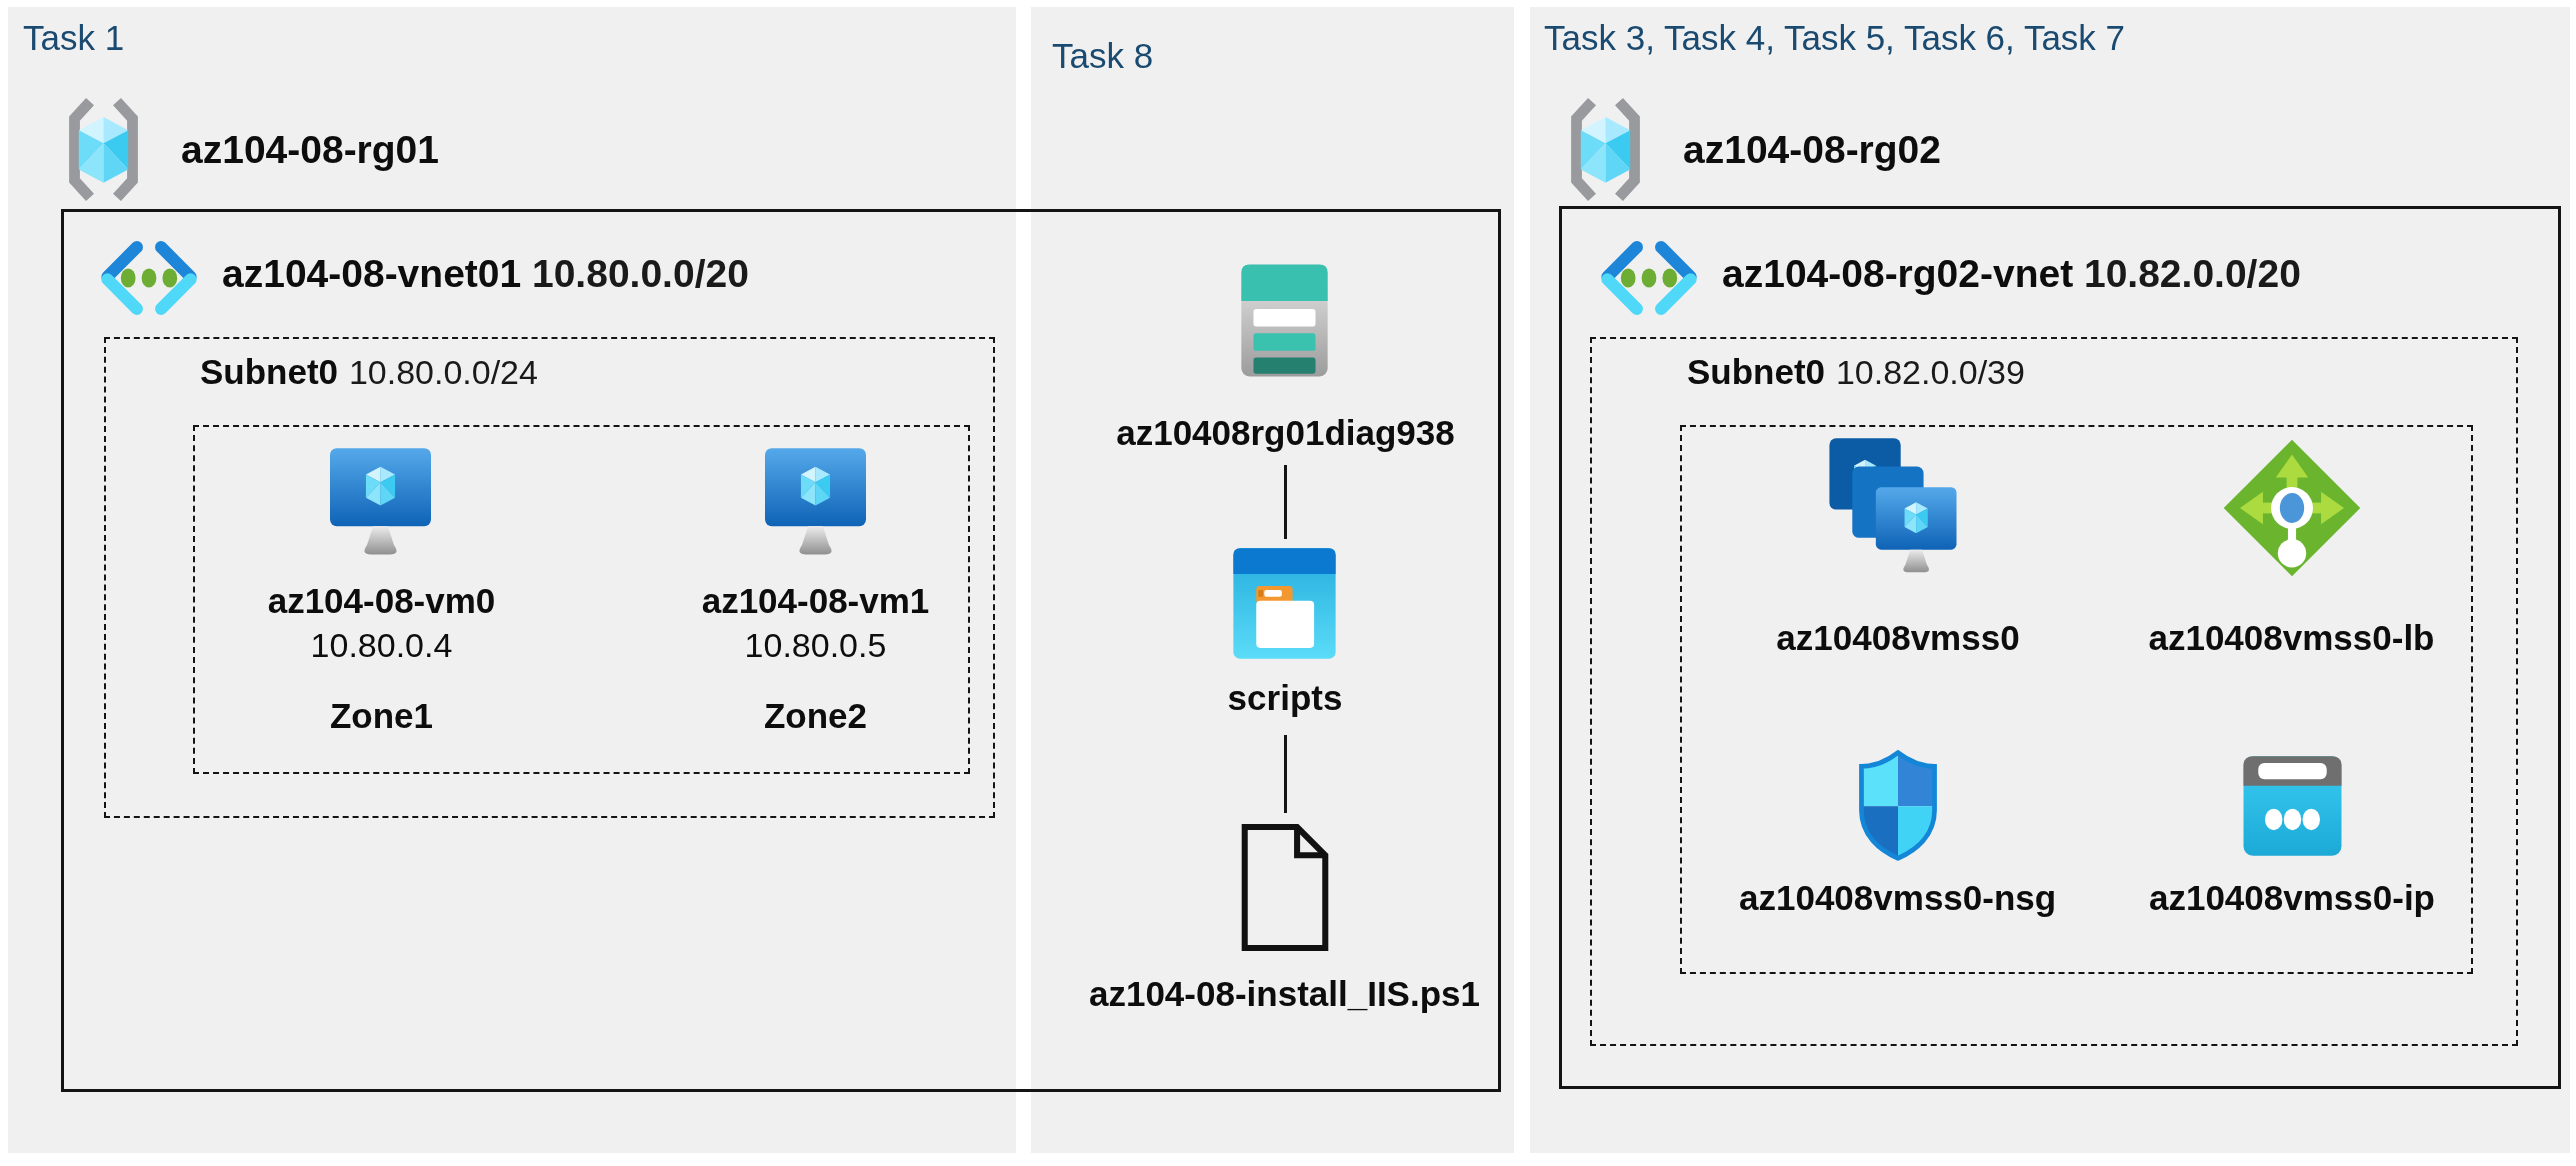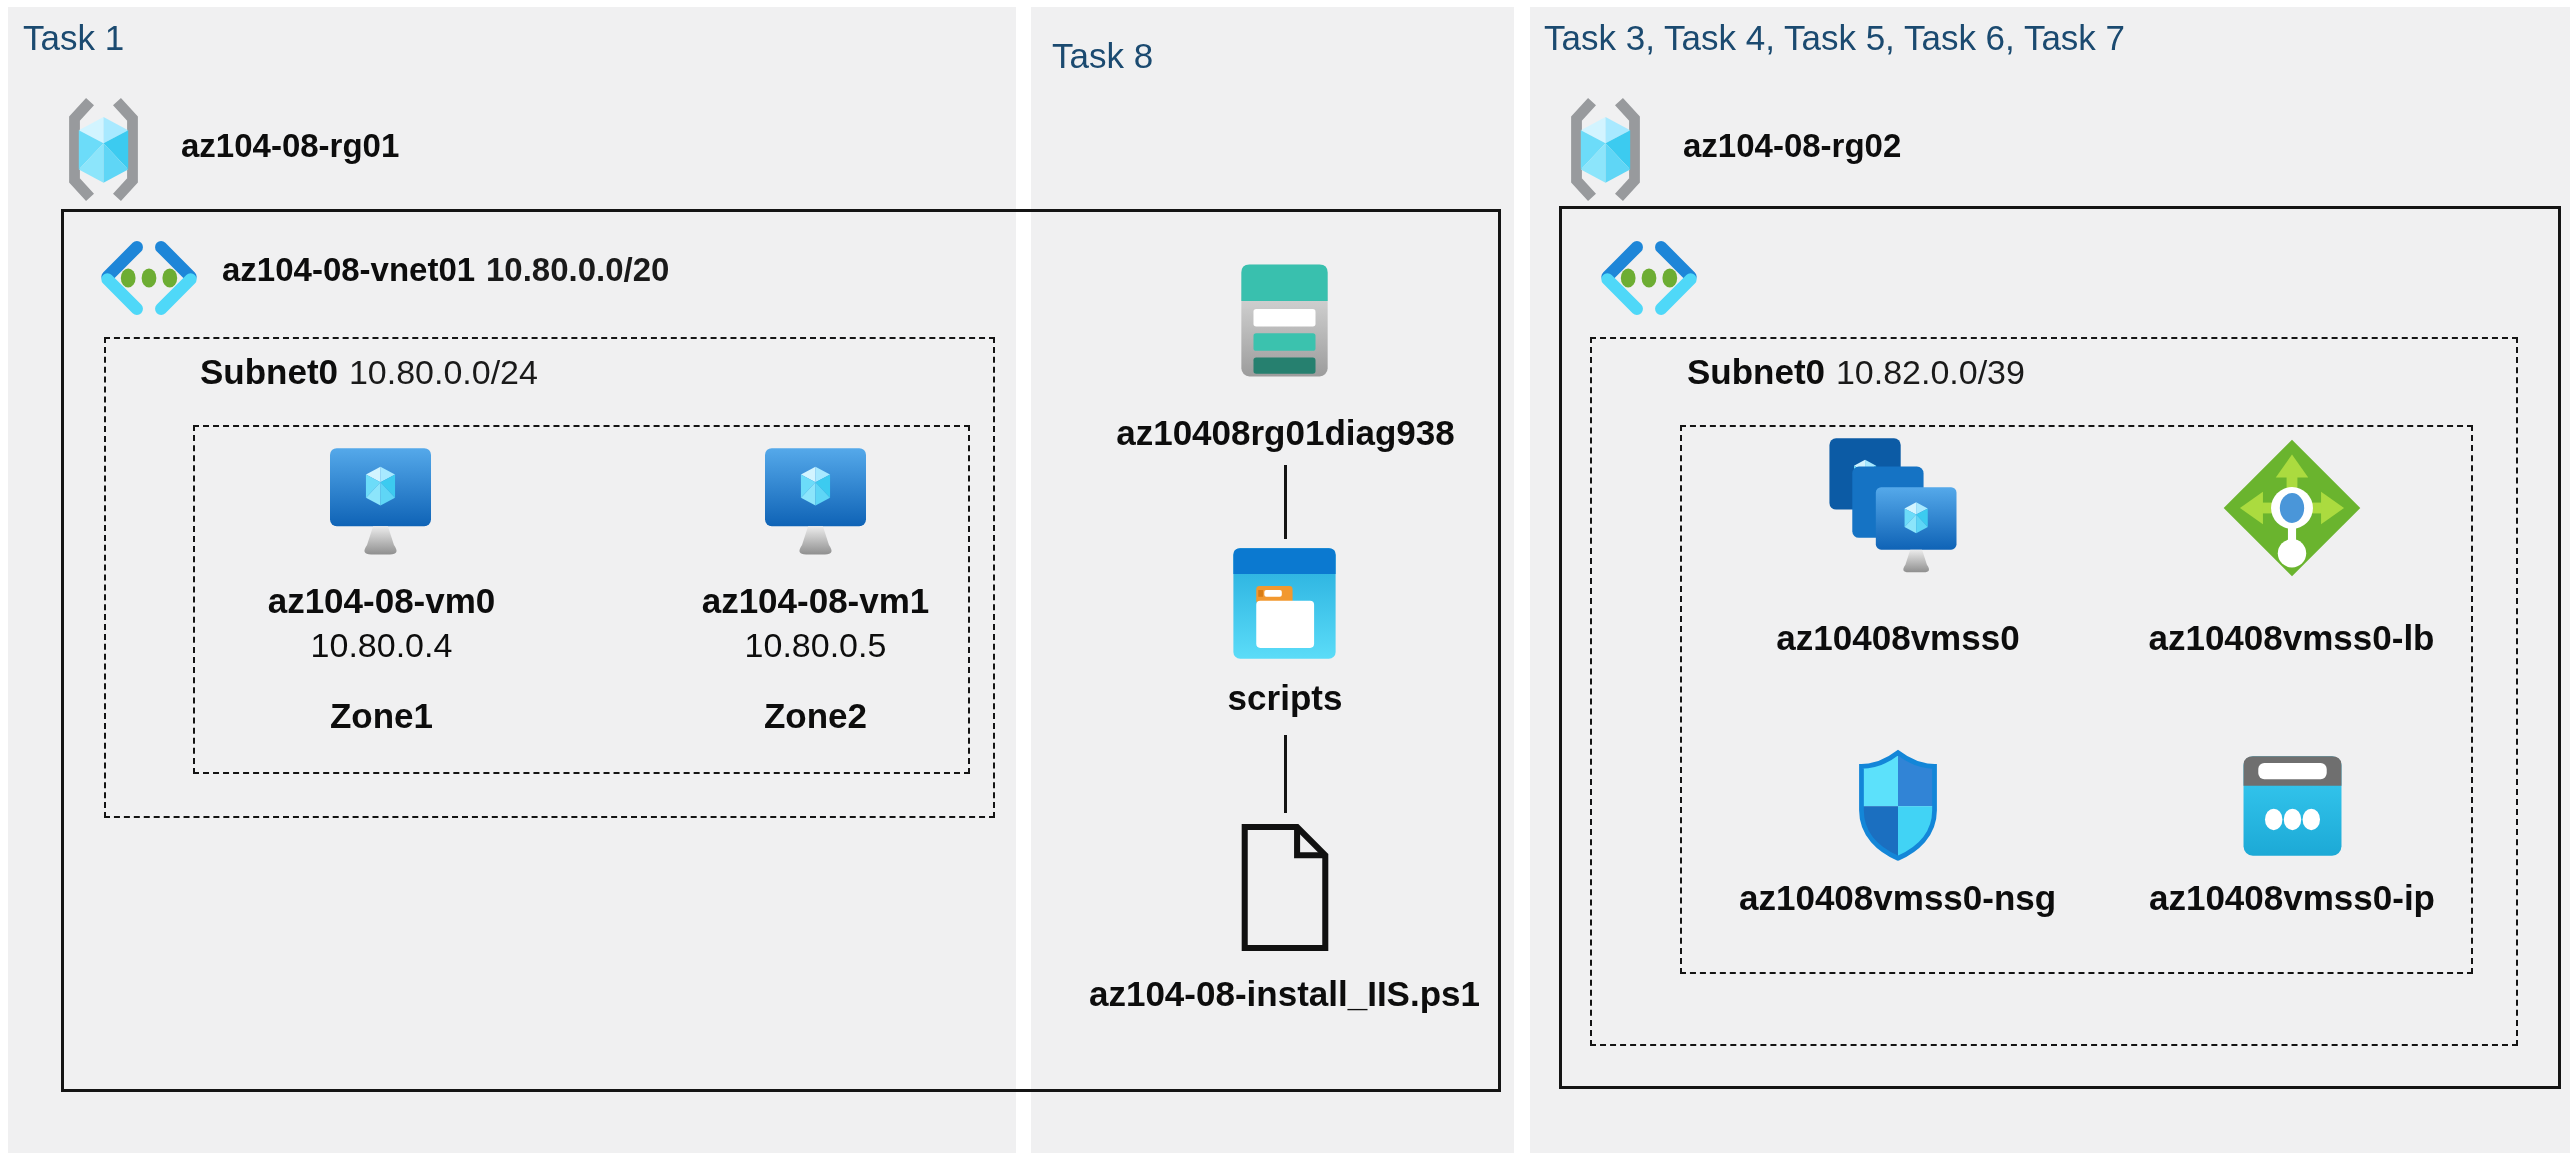--- a/index.html
+++ b/index.html
@@ -3,21 +3,21 @@
 <meta charset="utf-8">
 <style>
   html,body{margin:0;padding:0;background:#ffffff}
   #canvas{position:relative;width:2576px;height:1166px;background:#ffffff;
           font-family:"Liberation Sans","DejaVu Sans",sans-serif;overflow:hidden}
   .panel{position:absolute;background:#f0f0f1}
   .title{position:absolute;font-size:35px;font-weight:normal;color:#1b4a70;white-space:nowrap}
   .box{position:absolute;border:3.4px solid #141414;box-sizing:border-box}
   .dashed{position:absolute;border:2.7px dashed #141414;box-sizing:border-box}
   .lbl{position:absolute;white-space:nowrap;color:#0d0d0d;line-height:1.12}
-  .big{font-size:33px;font-weight:bold}
+  .big{font-size:39px;font-weight:bold}
   .reg{font-weight:bold;color:#1a1a1a;margin-left:10.8px}
   .mid{font-size:35px;font-weight:bold}
   .sub{font-size:34px;font-weight:normal}
   .center{text-align:center}
   .conn{position:absolute;width:3.4px;background:#141414}
   .icon{position:absolute}
 </style>
 </head>
 <body>
 
@@ -169,20 +169,23 @@
     <svg width="102" height="74" viewBox="0 0 152 110">
       <path d="M58 9 L14 53" stroke="#1e86d8" stroke-width="18" stroke-linecap="round"></path>
       <path d="M14 57 L58 101" stroke="#4fd8f8" stroke-width="18" stroke-linecap="round"></path>
       <path d="M94 9 L138 53" stroke="#1e86d8" stroke-width="18" stroke-linecap="round"></path>
       <path d="M138 57 L94 101" stroke="#4fd8f8" stroke-width="18" stroke-linecap="round"></path>
       <ellipse cx="45" cy="55" rx="11" ry="14" fill="#6dad33"></ellipse>
       <ellipse cx="76" cy="55" rx="11" ry="14" fill="#6dad33"></ellipse>
       <ellipse cx="107" cy="55" rx="11" ry="14" fill="#6dad33"></ellipse>
     </svg>
   </span>
+  <div class="lbl big" style="left:1722px;top:252px">
+    <span>az104-08-rg02-vnet</span><span class="reg">10.82.0.0/20</span>
+  </div>
 
   <div class="dashed" style="left:1590px;top:337px;width:928px;height:709px"></div>
   <div class="lbl mid" style="left:1687px;top:352px">
     <span>Subnet0</span><span class="reg sub">10.82.0.0/39</span>
   </div>
   <div class="dashed" style="left:1680px;top:425px;width:793px;height:549px"></div>
 
   <span class="icon" style="left:1828px;top:437px">
     <svg width="138" height="158" viewBox="0 0 205 235">
       <rect x="2" y="2" width="106" height="106" rx="10" fill="#0c5ba5"></rect>

